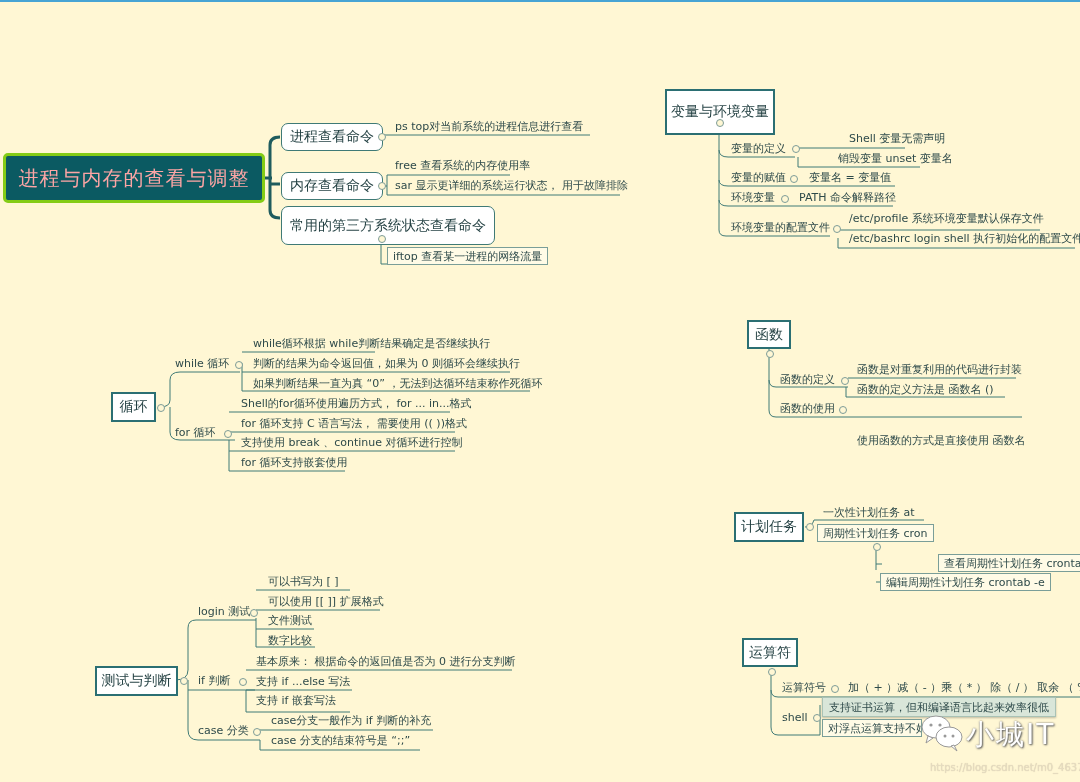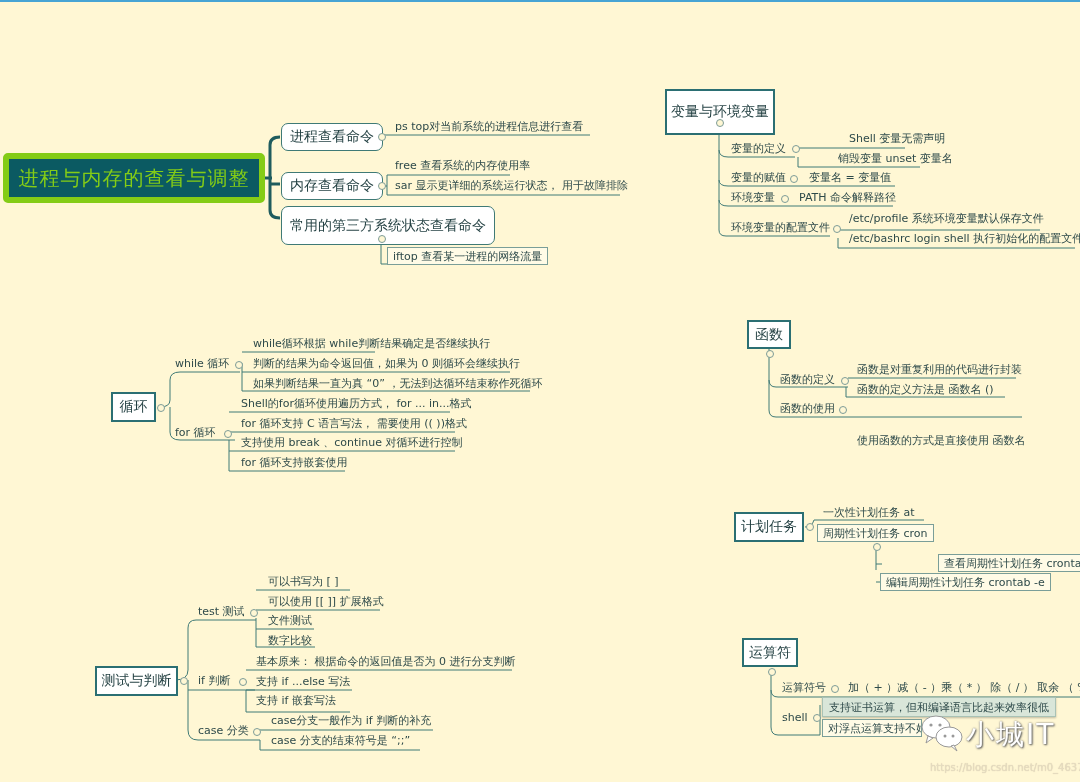--- a/index.html
+++ b/index.html
@@ -7,22 +7,22 @@
     width: 1080px; height: 782px; position: relative; overflow: hidden;
     background: #fff7d4;
     font-family: "DejaVu Sans", "Liberation Sans", sans-serif;
     color: #2e4a4a;
   }
   .topbar { position: absolute; left: 0; top: 0; width: 1080px; height: 2px; background: #47a4d4; }
   svg.links { position: absolute; left: 0; top: 0; width: 1080px; height: 782px; pointer-events: none; }
   .node { position: absolute; white-space: nowrap; box-sizing: border-box; }
   .root {
     left: 3px; top: 153px; width: 262px; height: 50px;
-    background: #0b5a62; color: #84cc16; font-size: 20px;
-    border: 6px solid #84cc16; border-radius: 5px;
+    background: #0b5a62; color: #fca5a5; font-size: 20px;
+    border: 3px solid #84cc16; border-radius: 5px;
     display: flex; align-items: center; justify-content: center; letter-spacing: 1px;
   }
   .box {
     background: #ffffff; border: 1px solid #3f7a76; border-radius: 7px;
     font-size: 14px; color: #1f3d3f; padding: 0 8px; height: 28px;
     display: flex; align-items: center;
   }
   .topic {
     background: #ffffff; border: 2px solid #2b6f73; color: #1f3d3f;
     font-size: 14px; height: 30px; display: flex; align-items: center; justify-content: center; padding: 0 8px;
@@ -206,21 +206,21 @@
 <div class="node leafbox" style="left:817px;top:524px;"><span>周期性计划任务  cron</span></div>
 <span class="knob" style="left:873px;top:543px;"></span>
 <div class="node leafbox" style="left:908px;top:554px;margin-left:30px;"><span>查看周期性计划任务 crontab  -l</span></div>
 <div class="node leafbox" style="left:880px;top:573px;"><span>编辑周期性计划任务 crontab  -e</span></div>
 
 <div class="node topic" style="left:95px;top:666px;width:83px;height:30px;">
   <span>测试与判断</span>
 </div>
 <span class="knob" style="left:180px;top:677px;"></span>
 
-<div class="node sub" style="left:198px;top:603px;"><span>test  测试</span></div>
+<div class="node sub" style="left:198px;top:603px;"><span>login  测试</span></div>
 <span class="knob" style="left:250px;top:609px;"></span>
 <div class="node leaf" style="left:268px;top:573px;"><span>可以书写为  [   ]</span></div>
 <div class="node leaf" style="left:268px;top:593px;"><span>可以使用 [[  ]] 扩展格式</span></div>
 <div class="node leaf" style="left:268px;top:612px;"><span>文件测试</span></div>
 <div class="node leaf" style="left:268px;top:632px;"><span>数字比较</span></div>
 
 <div class="node sub" style="left:198px;top:672px;"><span>if  判断</span></div>
 <span class="knob" style="left:239px;top:678px;"></span>
 <div class="node leaf" style="left:256px;top:653px;"><span>基本原来：  根据命令的返回值是否为  0  进行分支判断</span></div>
 <div class="node leaf" style="left:256px;top:673px;"><span>支持  if ...else  写法</span></div>

